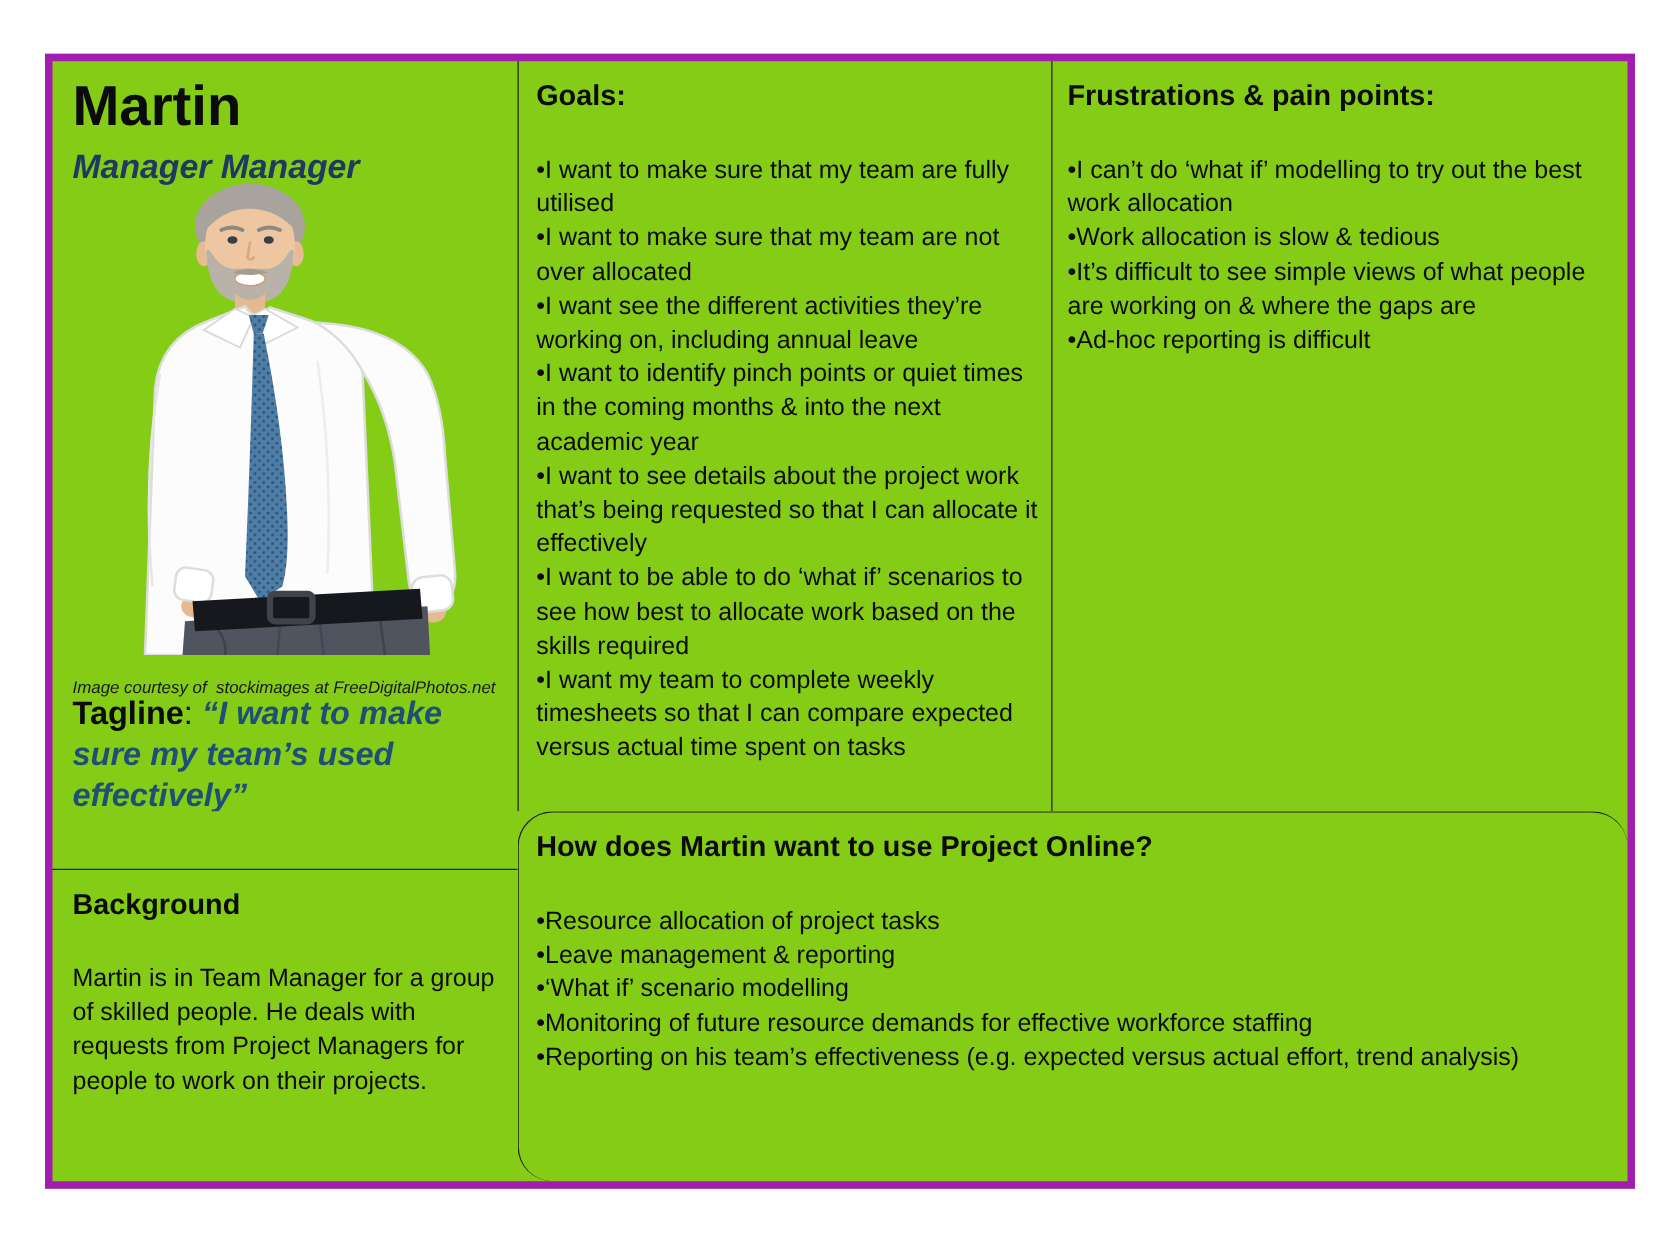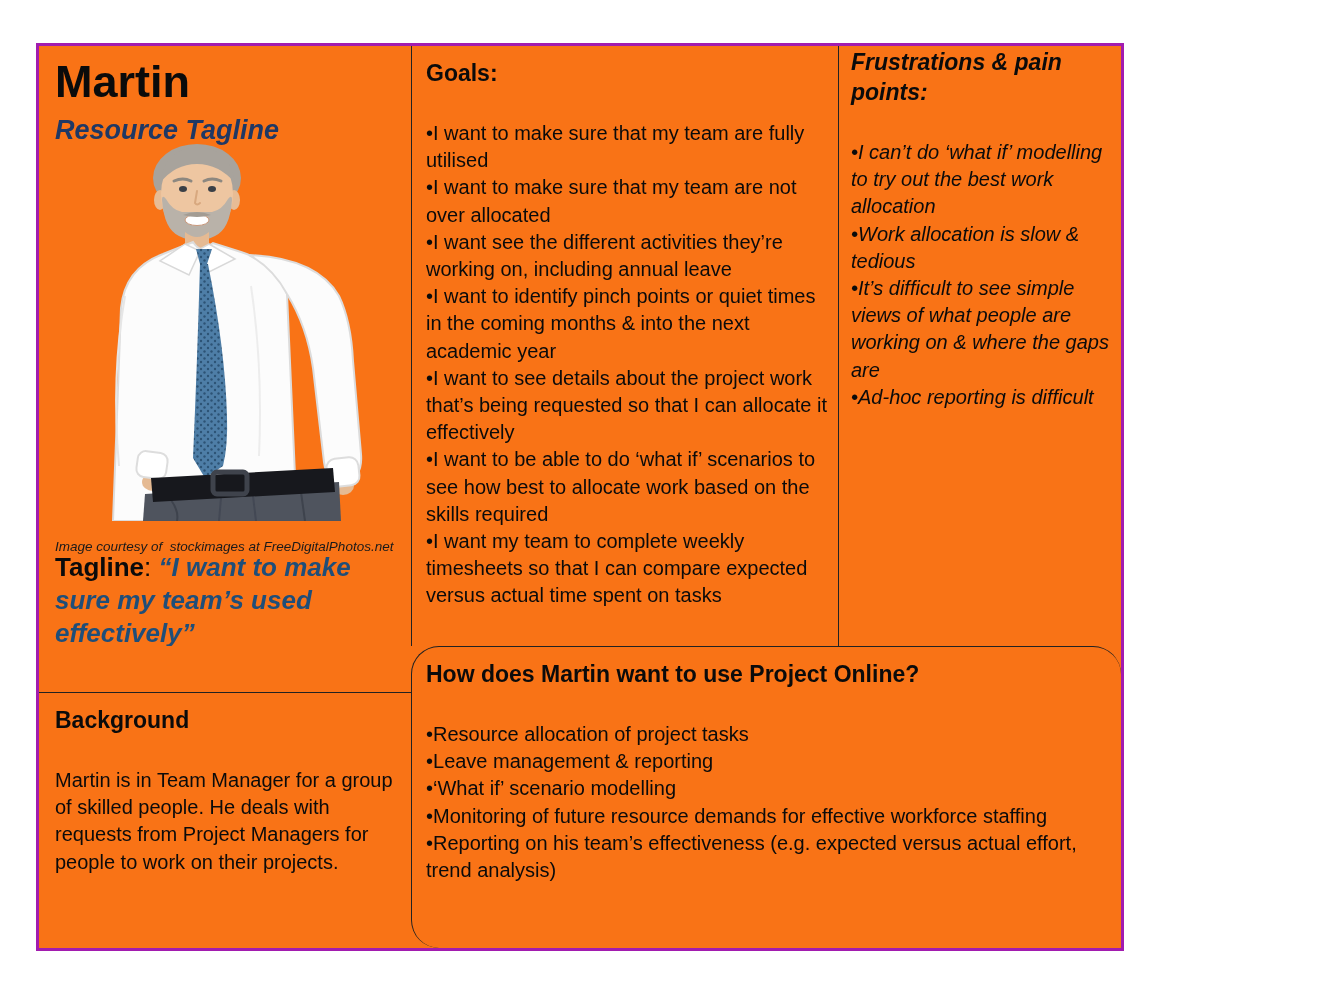--- a/index.html
+++ b/index.html
@@ -8,37 +8,37 @@
     width: 1344px;
     height: 1008px;
     background: #ffffff;
     font-family: "Liberation Sans", sans-serif;
     color: #0b0b0b;
   }
   .card {
     position: absolute;
     left: 36px;
     top: 43px;
-    width: 1088px;
+    width: 1272px;
     height: 908px;
     box-sizing: border-box;
-    border: 3px solid #a21caf;
+    border: 6px solid #a21caf;
     display: grid;
     grid-template-columns: 372px 427px 1fr;
     grid-template-rows: 600px 1fr;
-    background: #f97316;
+    background: #84cc16;
   }
   .cell {
     box-sizing: border-box;
     overflow: hidden;
     position: relative;
   }
   .cell-profile   { grid-column: 1; grid-row: 1; }
   .cell-goals     { grid-column: 2; grid-row: 1; border-left: 1.5px solid #222222; padding: 12px 8px 0 14px; }
-  .cell-frustrations { grid-column: 3; grid-row: 1; border-left: 1.5px solid #222222; padding: 1px 6px 0 12px; font-style: italic; }
+  .cell-frustrations { grid-column: 3; grid-row: 1; border-left: 1.5px solid #222222; padding: 12px 6px 0 12px; }
   .cell-background { grid-column: 1; grid-row: 2; border-top: 1.5px solid #222222; padding: 12px 6px 16px 16px; margin-top: 46px; }
   .cell-usage     { grid-column: 2 / 4; grid-row: 2; border-top: 1.5px solid #222222; border-left: 1.5px solid #222222; padding: 12px 10px 0 14px; border-radius: 28px; }
 
   .persona-name {
     margin: 12px 0 0 16px;
     font-size: 45px;
     line-height: 48px;
     font-weight: 700;
     color: #0b0b0b;
   }
@@ -96,21 +96,21 @@
   }
   .cell-background .body-text { width: 352px; }
 </style>
 </head>
 <body>
 
 <div class="card">
 
   <section class="cell cell-profile">
     <h1 class="persona-name">Martin</h1>
-    <div class="persona-role">Resource Tagline</div>
+    <div class="persona-role">Manager Manager</div>
 
     <div class="photo">
       <svg width="280" height="385" viewBox="0 0 280 385">
         <defs>
           <pattern id="tieDots" width="7" height="7" patternUnits="userSpaceOnUse">
             <rect width="7" height="7" fill="#4e7ea7"></rect>
             <circle cx="2" cy="2" r="1.2" fill="#2c5375"></circle>
             <circle cx="5.5" cy="5.5" r="1.2" fill="#2c5375"></circle>
           </pattern>
         </defs>

